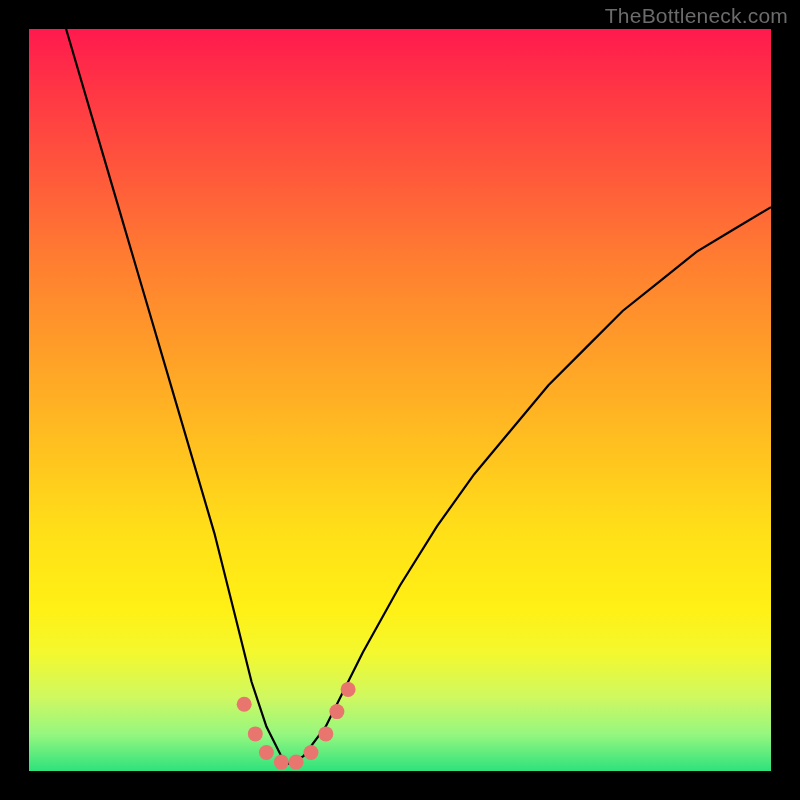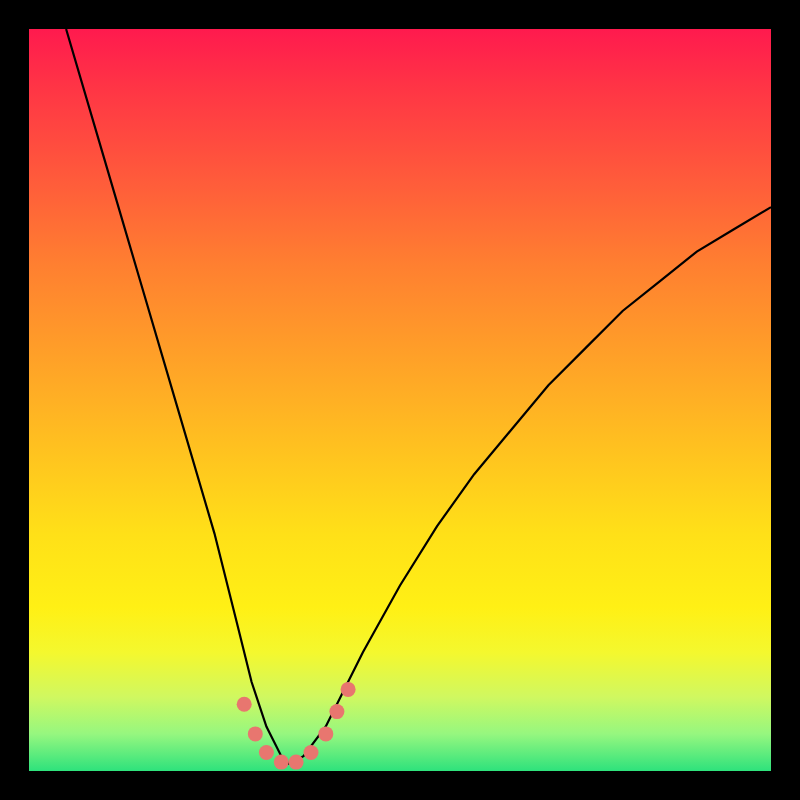--- a/index.html
+++ b/index.html
@@ -76,13 +76,14 @@
           <circle cx="267.1" cy="733.1" r="7.5" fill="#e8766f"></circle>
           <circle cx="282.0" cy="723.5" r="7.5" fill="#e8766f"></circle>
           <circle cx="296.8" cy="704.9" r="7.5" fill="#e8766f"></circle>
           <circle cx="307.9" cy="682.6" r="7.5" fill="#e8766f"></circle>
           <circle cx="319.1" cy="660.4" r="7.5" fill="#e8766f"></circle>
         </g>
     </svg>
 
   </div>
 
+  <div class="watermark">TheBottleneck.com</div>
 </div>
 
 </body></html>

